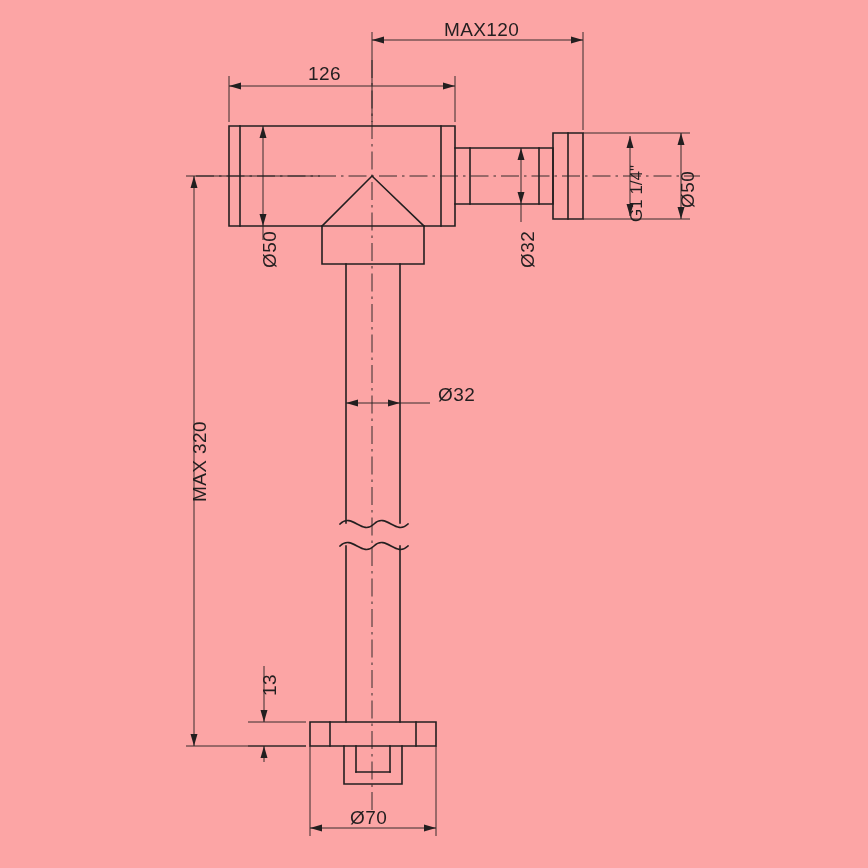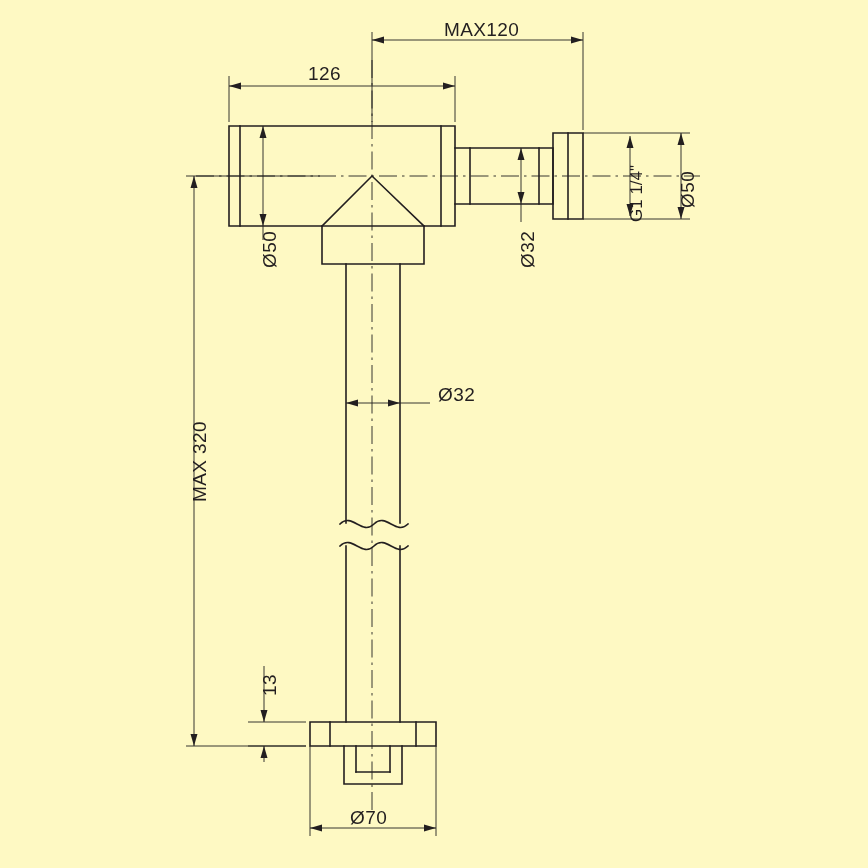--- a/index.html
+++ b/index.html
@@ -7,21 +7,21 @@
     padding: 0;
     background: #ffffff;
   }
   body {
     font-family: "Liberation Sans", sans-serif;
   }
   #drawing-root {
     position: relative;
     width: 868px;
     height: 868px;
-    background: #fef9c3;
+    background: #fca5a5;
     overflow: hidden;
   }
   svg#technical-drawing {
     position: absolute;
     left: 0;
     top: 0;
     width: 868px;
     height: 868px;
   }
   .part-line {

